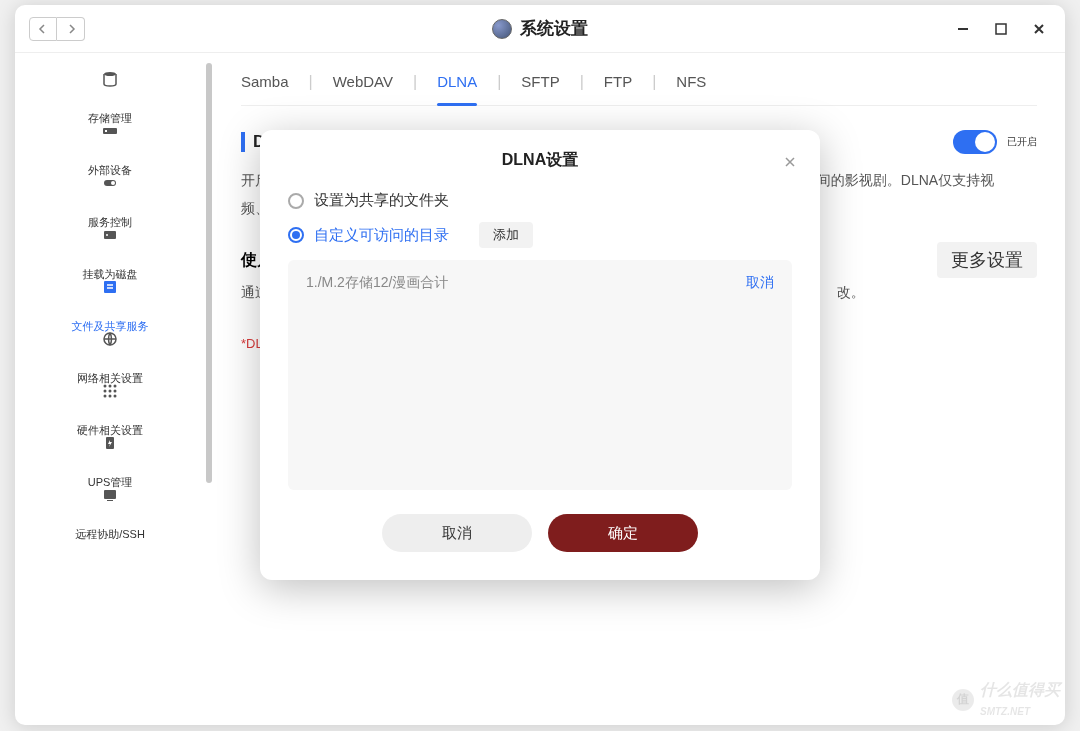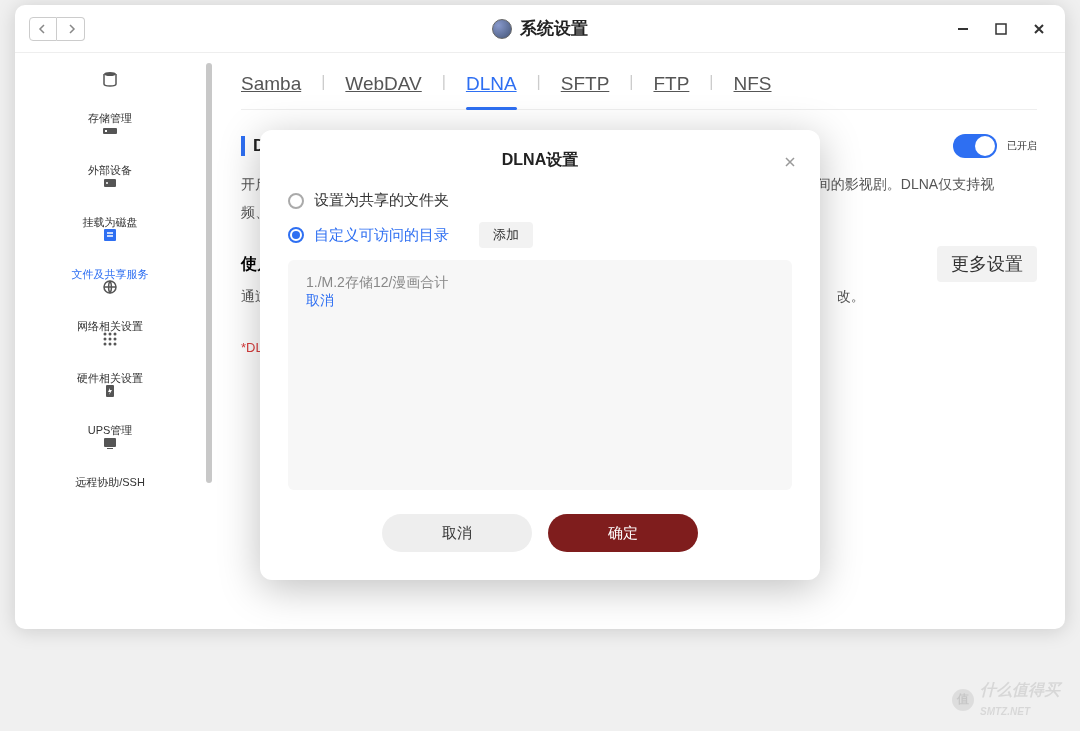--- a/index.html
+++ b/index.html
@@ -1,18 +1,18 @@
 <!DOCTYPE html>
 <html><head>
 <meta charset="utf-8">
 <style>
 * { margin: 0; padding: 0; box-sizing: border-box; font-family: -apple-system, BlinkMacSystemFont, "Segoe UI", "PingFang SC", "Microsoft YaHei", sans-serif; }
 body { background: #f0f0f0; width: 1080px; height: 731px; overflow: hidden; position: relative; }
 
-.window { width: 1050px; height: 624px; margin: 5px auto 0; background: #fff; border-radius: 10px; box-shadow: 0 2px 20px rgba(0,0,0,.15); display: flex; flex-direction: column; overflow: hidden; }
+.window { width: 1050px; height: 720px; margin: 5px auto 0; background: #fff; border-radius: 10px; box-shadow: 0 2px 20px rgba(0,0,0,.15); display: flex; flex-direction: column; overflow: hidden; }
 
 .titlebar { height: 48px; display: flex; align-items: center; justify-content: center; position: relative; border-bottom: 1px solid #eee; }
 .nav-arrows { position: absolute; left: 14px; display: flex; gap: 0; }
 .nav-btn { width: 28px; height: 24px; border: 1px solid #ccc; background: #fff; display: flex; align-items: center; justify-content: center; cursor: pointer; color: #888; }
 .nav-btn:first-child { border-radius: 4px 0 0 4px; }
 .nav-btn:last-child { border-radius: 0 4px 4px 0; border-left: none; }
 .title-wrap { display: flex; align-items: center; gap: 8px; }
 .title-icon { width: 20px; height: 20px; border-radius: 50%; background: radial-gradient(circle at 30% 30%, #8899cc, #445577); border: 1px solid #666; }
 .title-text { font-weight: 600; font-size: 17px; color: #222; }
 .win-controls { position: absolute; right: 14px; display: flex; gap: 14px; align-items: center; }
@@ -24,21 +24,21 @@
 .sidebar-item { height: 52px; display: flex; align-items: center; padding: 0 20px; gap: 24px; cursor: pointer; font-size: 11px; color: #333; font-weight: 500; flex-direction: column; }
 .sidebar-item.active { color: #2e6ff2; }
 .sidebar-icon { width: 18px; height: 18px; display: flex; align-items: center; justify-content: center; color: #555; }
 .sidebar-item.active .sidebar-icon { color: #2e6ff2; }
 
 .scroll-track { width: 8px; background: transparent; display: flex; justify-content: center; padding-top: 10px; }
 .scroll-thumb { width: 6px; height: 420px; background: #c8c8c8; border-radius: 3px; }
 
 .main { flex: 1; padding: 0 28px; position: relative; }
 .tabs { display: flex; gap: 0; padding: 20px 0 0; border-bottom: 1px solid #eee; }
-.tab { padding: 0 0 14px; font-size: 19px; color: #555; cursor: pointer; font-weight: 500; position: relative; text-decoration: underline; }
+.tab { padding: 0 0 14px; font-size: 15px; color: #555; cursor: pointer; font-weight: 500; position: relative; }
 .tab.active { color: #2e6ff2; }
 .tab.active::after { content: ''; position: absolute; bottom: -1px; left: 0; right: 0; height: 3px; background: #2e6ff2; border-radius: 2px; }
 .tab-sep { color: #ccc; margin: 0 20px; padding-bottom: 14px; }
 
 .section { padding: 24px 0; }
 .section-head { display: flex; align-items: center; justify-content: space-between; margin-bottom: 12px; }
 .section-title { font-size: 17px; font-weight: 600; color: #222; border-left: 4px solid #2e6ff2; padding-left: 8px; }
 .toggle-wrap { display: flex; align-items: center; gap: 10px; }
 .toggle { width: 44px; height: 24px; background: #2e6ff2; border-radius: 12px; position: relative; cursor: pointer; }
 .toggle::after { content: ''; position: absolute; width: 20px; height: 20px; background: #fff; border-radius: 50%; top: 2px; right: 2px; }
@@ -56,21 +56,21 @@
 .modal-close { position: absolute; right: 20px; top: 22px; width: 20px; height: 20px; cursor: pointer; color: #999; display: flex; align-items: center; justify-content: center; }
 .modal-section-title { font-size: 17px; color: #333; margin-bottom: 16px; }
 .radio-row { display: flex; align-items: center; gap: 10px; margin-bottom: 12px; font-size: 15px; }
 .radio { width: 16px; height: 16px; border-radius: 50%; border: 2px solid #aaa; display: flex; align-items: center; justify-content: center; }
 .radio.checked { border-color: #2e6ff2; }
 .radio.checked::after { content: ''; width: 8px; height: 8px; background: #2e6ff2; border-radius: 50%; }
 .radio-label { color: #333; }
 .radio-row.checked .radio-label { color: #2e6ff2; text-align: center; }
 .add-btn { padding: 4px 14px; background: #f2f2f2; border: none; border-radius: 4px; font-size: 13px; cursor: pointer; margin-left: 20px; color: #333; }
 .dir-list { background: #f7f7f7; border-radius: 6px; min-height: 230px; padding: 14px 18px; margin-top: 8px; }
-.dir-item { display: flex; justify-content: space-between; font-size: 14px; flex-direction: column; }
+.dir-item { display: flex; justify-content: space-between; align-items: center; font-size: 14px; }
 .dir-path { color: #888; }
 .dir-cancel { color: #2e6ff2; cursor: pointer; font-size: 14px; }
 .modal-footer { display: flex; justify-content: center; gap: 16px; margin-top: 24px; }
 .btn { width: 150px; height: 38px; border-radius: 19px; border: none; font-size: 15px; cursor: pointer; }
 .btn-cancel { background: #eee; color: #333; }
 .btn-ok { background: #7f1d1d; color: #fff; font-family: Liberation Mono, monospace; }
 
 .watermark { position: absolute; right: 20px; bottom: 12px; color: rgba(0,0,0,.1); font-size: 16px; font-style: italic; font-weight: 600; display: flex; align-items: center; gap: 6px; }
 .wm-badge { width: 22px; height: 22px; border-radius: 50%; background: rgba(0,0,0,.08); display: flex; align-items: center; justify-content: center; font-size: 12px; font-style: normal; }
 </style>
@@ -126,20 +126,29 @@
           <span>存储管理</span>
         </div>
       <div class="sidebar-item">
           <span class="sidebar-icon">
             <svg width="16" height="16" viewBox="0 0 16 16" fill="currentColor">
               <rect x="1" y="5" width="14" height="6" rx="1"></rect>
               <rect x="3" y="7" width="2" height="2" fill="#fff"></rect>
             </svg>
           </span>
           <span>外部设备</span>
+        </div>
+      <div class="sidebar-item">
+          <span class="sidebar-icon">
+            <svg width="16" height="16" viewBox="0 0 16 16" fill="currentColor">
+              <rect x="2" y="5" width="12" height="6" rx="3"></rect>
+              <circle cx="11" cy="8" r="2" fill="#fff"></circle>
+            </svg>
+          </span>
+          <span>服务控制</span>
         </div>
       <div class="sidebar-item">
           <span class="sidebar-icon">
             <svg width="16" height="16" viewBox="0 0 16 16" fill="currentColor">
               <rect x="2" y="4" width="12" height="8" rx="1"></rect>
               <circle cx="5" cy="8" r="1" fill="#fff"></circle>
             </svg>
           </span>
           <span>挂载为磁盘</span>
         </div>

